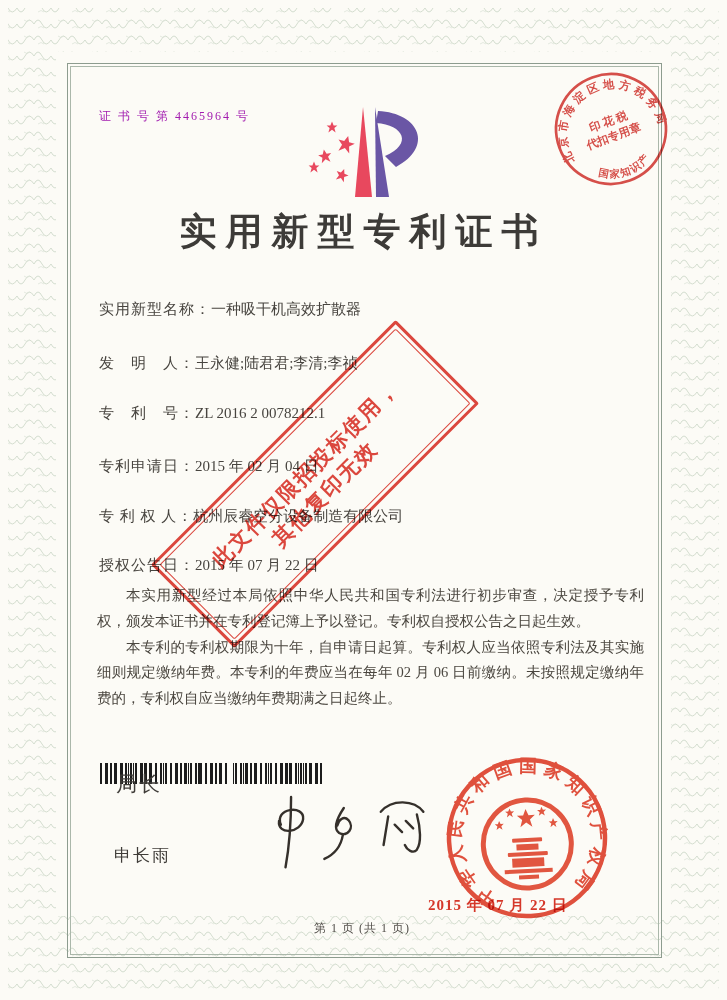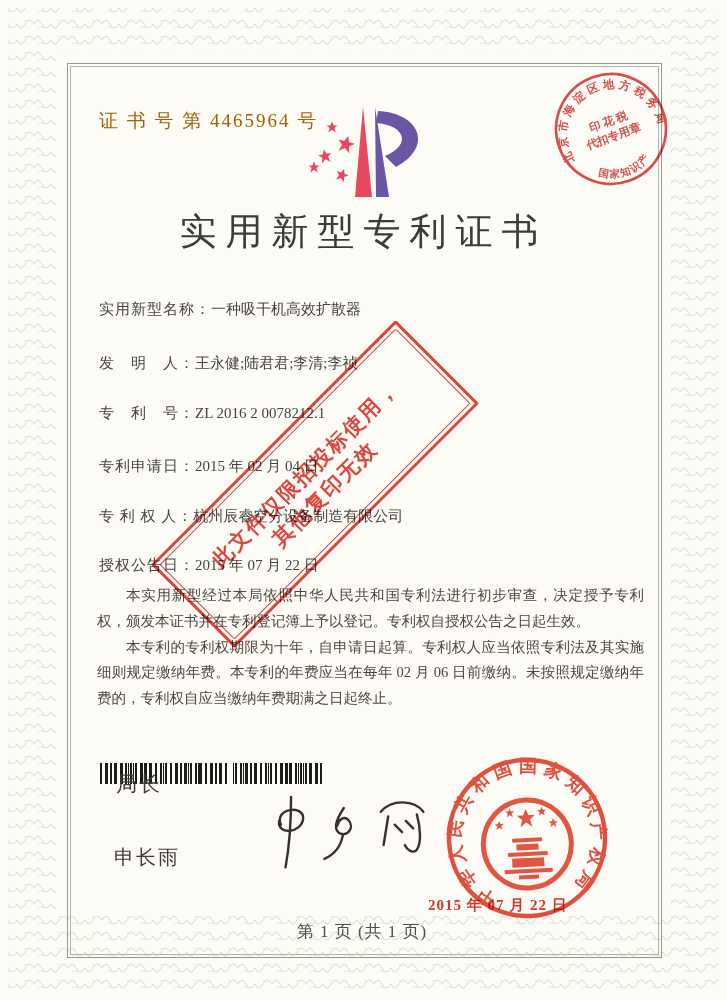--- a/index.html
+++ b/index.html
@@ -13,31 +13,31 @@
   
   .frame{
     position:absolute;left:67px;top:63px;width:593px;height:893px;
     border:1px solid #8d9c8f;z-index:1;
   }
   .frame-inner{
     position:absolute;left:2px;top:2px;right:2px;bottom:2px;
     border:1px solid #aab7aa;
   }
   .cert-number{
-    position:absolute;left:99px;top:108px;font-size:19px;letter-spacing:2px;
-    color:#a16207;z-index:2;
+    position:absolute;left:99px;top:108px;font-size:12px;letter-spacing:2px;
+    color:#a21caf;z-index:2;
   }
   .logo{position:absolute;left:296px;top:98px;z-index:2;}
   .tax-seal{
     position:absolute;left:552px;top:70px;width:118px;height:118px;
     transform:rotate(-20deg);opacity:.92;z-index:3;mix-blend-mode:multiply;
   }
   .title{
     position:absolute;left:67px;top:207px;width:593px;text-align:center;
-    font-size:37px;font-weight:normal;letter-spacing:9px;color:#3d3b38;z-index:2;
+    font-size:37px;font-weight:bold;letter-spacing:9px;color:#3d3b38;z-index:2;
   }
   .fields{position:absolute;left:0;top:0;z-index:2;}
   .field-row{position:absolute;left:99px;font-size:15px;white-space:nowrap;color:#47443f;}
   .field-row .lbl{letter-spacing:1px;}
   .f0{top:300px}.f1{top:354px}.f2{top:404px}.f3{top:457px}.f4{top:507px}.f5{top:556px}
   .paras{
     position:absolute;left:97px;top:583px;width:547px;z-index:2;
     font-size:14.5px;line-height:1.78;text-align:justify;color:#4a463f;
   }
   .paras p{margin:0;text-indent:2em;}
@@ -56,33 +56,33 @@
   }
   .barcode{
     position:absolute;left:100px;top:763px;width:222px;height:21px;z-index:2;
     background:
       linear-gradient(90deg,transparent 0 57%, #fcfbf6 57% 60%, transparent 60%),
       repeating-linear-gradient(90deg,#1c1c1c 0 2px,transparent 2px 5px),
       repeating-linear-gradient(90deg,#1c1c1c 0 1px,transparent 1px 7px),
       repeating-linear-gradient(90deg,#1c1c1c 0 1px,transparent 1px 11px);
   }
   .signer-title{position:absolute;left:116px;top:770px;font-size:21px;letter-spacing:2px;z-index:2;color:#3f3c38;}
-  .signer-name{position:absolute;left:114px;top:844px;font-size:20px;letter-spacing:2px;z-index:2;color:#3f3c38;}
+  .signer-name{position:absolute;left:114px;top:844px;font-size:17px;letter-spacing:2px;z-index:2;color:#3f3c38;}
   .signature{position:absolute;left:255px;top:788px;z-index:2;}
   .office-seal{
     position:absolute;left:443px;top:754px;width:168px;height:168px;
     transform:rotate(-3deg);z-index:4;opacity:.93;mix-blend-mode:multiply;
   }
   .seal-date{
     position:absolute;left:428px;top:896px;font-size:15px;font-weight:bold;
     color:#d8382a;letter-spacing:1px;z-index:6;mix-blend-mode:multiply;white-space:nowrap;
   }
   .footer{
     position:absolute;left:67px;top:920px;width:590px;text-align:center;
-    font-size:17px;letter-spacing:1px;color:#514e49;z-index:2;
+    font-size:12px;letter-spacing:1px;color:#514e49;z-index:2;
   }
 </style>
 </head>
 <body>
 
 <div id="page">
 
   <svg id="lace-svg" width="727" height="1000" aria-hidden="true">
     <defs>
       <pattern id="lace" width="34" height="16" patternUnits="userSpaceOnUse">

